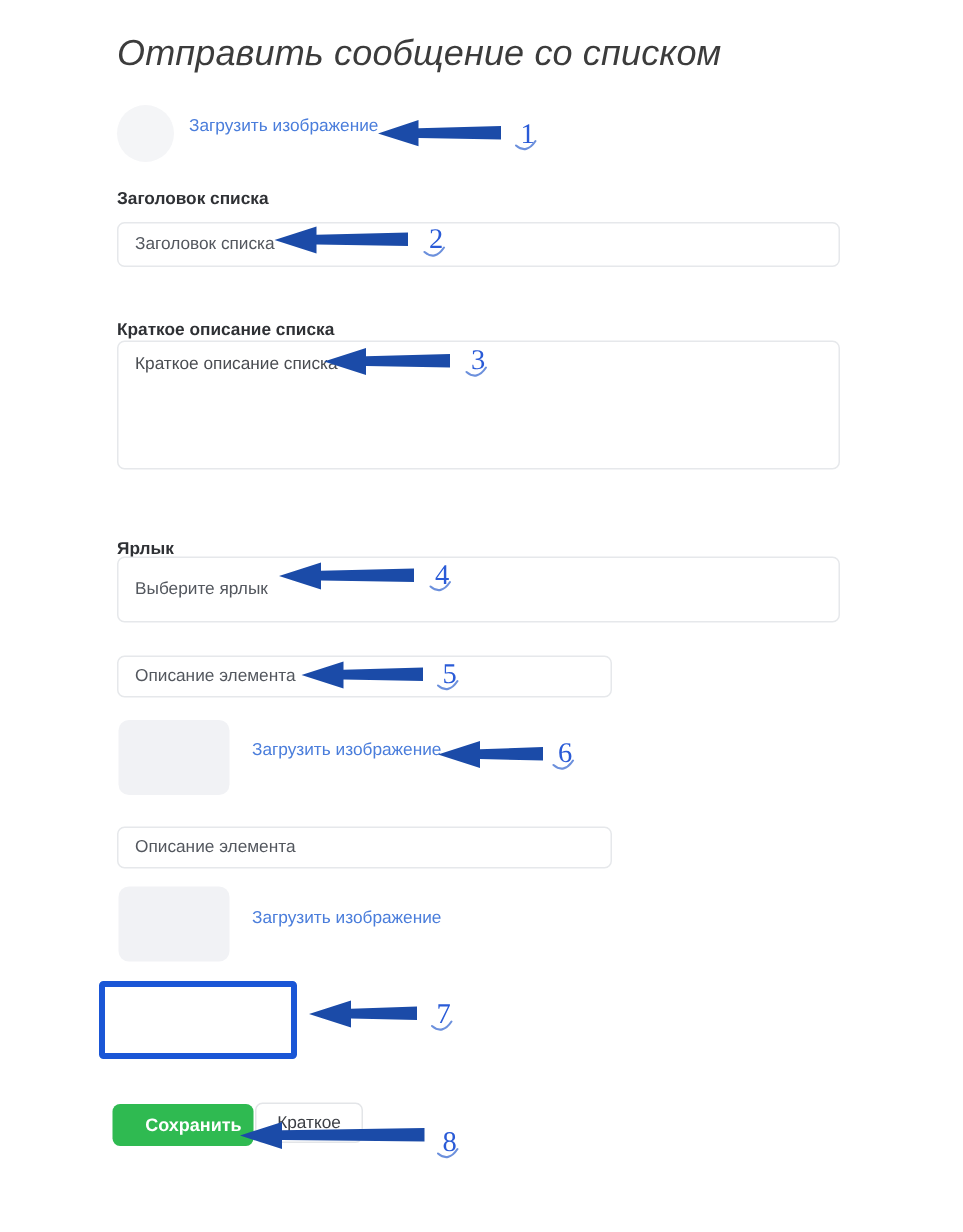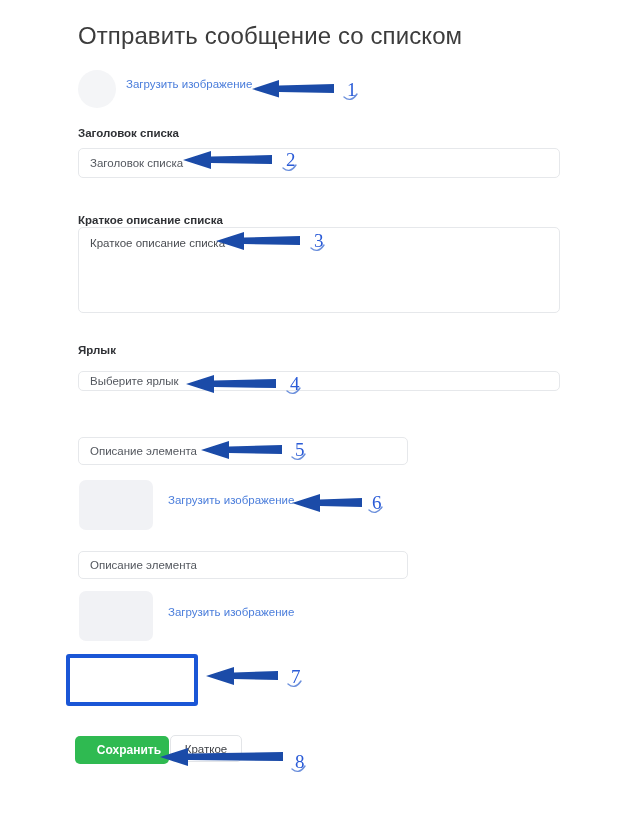--- a/index.html
+++ b/index.html
@@ -24,20 +24,21 @@
   
   .page-title {
     position: absolute;
     left: 78px;
     top: 22px;
     font-size: 24px;
     font-weight: 400;
     color: #3c3c3c;
     letter-spacing: 0.1px;
     white-space: nowrap;
+    font-style: italic;
   }
 
   
   .field-label {
     position: absolute;
     font-size: 11.5px;
     font-weight: 700;
     color: #2f3135;
     white-space: nowrap;
   }
@@ -180,22 +181,22 @@
   <div class="field-label" style="left:78px; top:127px;">Заголовок списка</div>
   <div class="text-input" style="left:78px; top:148px; width:482px; height:30px;">
     <span class="ph">Заголовок списка</span>
   </div>
 
   <div class="field-label" style="left:78px; top:214px;">Краткое описание списка</div>
   <div class="textarea-input" style="left:78px; top:227px; width:482px; height:86px;">
     <span class="ph">Краткое описание списка</span>
   </div>
 
-  <div class="field-label" style="left:78px; top:344px;">Ярлык</div>
-  <div class="text-input" style="left:78px; top:371px; width:482px; height:20px;">
+  <div class="field-label" style="left:78px; top:360px;">Ярлык</div>
+  <div class="text-input" style="left:78px; top:371px; width:482px; height:44px;">
     <span class="ph">Выберите ярлык</span>
   </div>
 
   <div class="text-input" style="left:78px; top:437px; width:330px; height:28px;">
     <span class="ph">Описание элемента</span>
   </div>
 
   <div class="thumb-square" style="left:79px; top:480px;"></div>
   <div class="upload-link" style="left:168px; top:494px;">Загрузить изображение</div>
 

